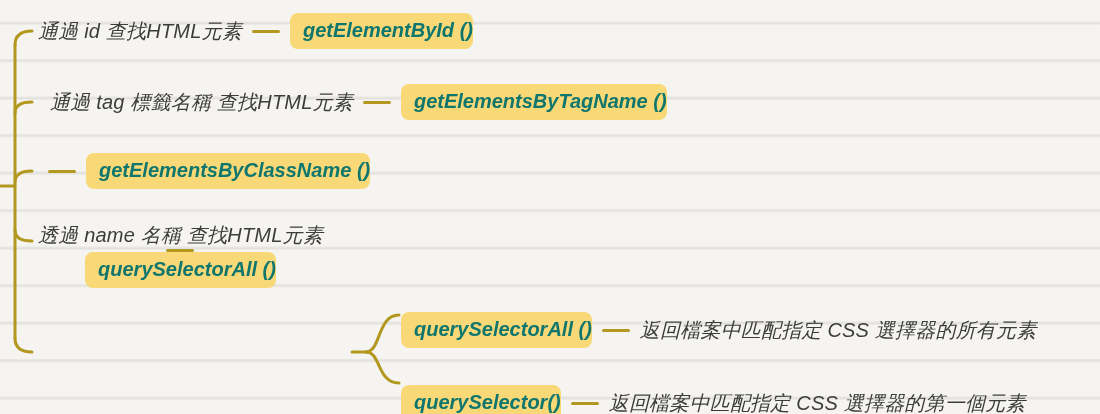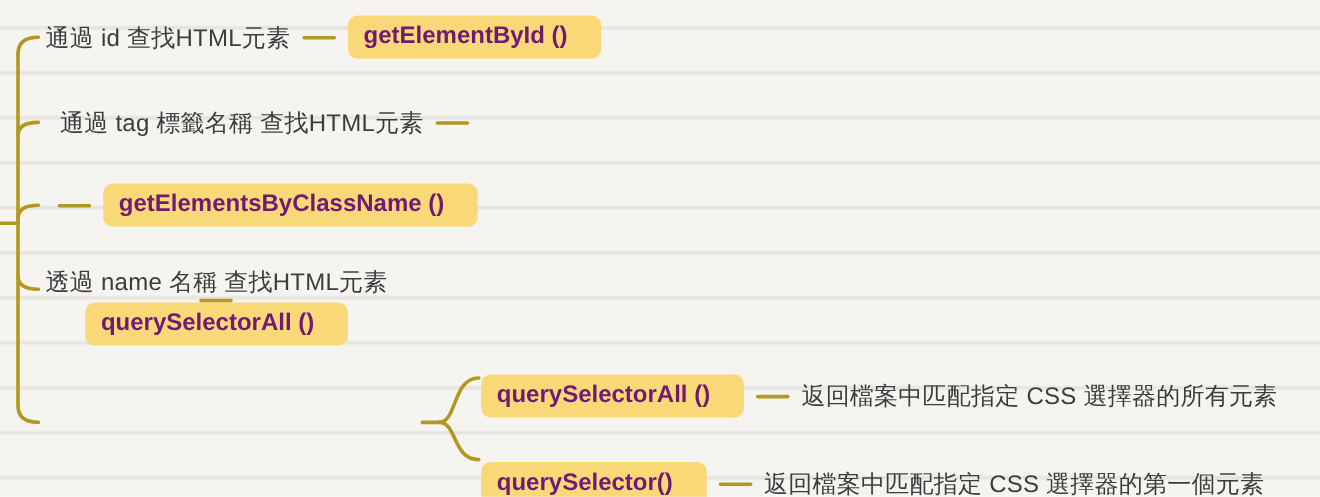--- a/index.html
+++ b/index.html
@@ -18,20 +18,21 @@
     background-image:
       repeating-linear-gradient(
         to bottom,
         rgba(166, 163, 152, 0.0) 0px,
         rgba(166, 163, 152, 0.0) 33px,
         rgba(166, 163, 152, 0.16) 34px,
         rgba(166, 163, 152, 0.22) 35.5px,
         rgba(166, 163, 152, 0.0) 37.5px
       );
     background-position: 0 -12px;
+    font-style: italic;
   }
   .connector-svg {
     position: absolute;
     left: 0;
     top: 0;
     width: 1100px;
     height: 414px;
     pointer-events: none;
   }
   .connector-svg path {
@@ -58,24 +59,24 @@
     height: 3px;
     border-radius: 2px;
     background: #b2981f;
     margin: 0 10px;
     flex: none;
   }
   .method-box {
     display: inline-block;
     background: #f9d877;
     border-radius: 8px;
-    padding: 5px 28px 6px 13px;
+    padding: 5px 0 6px 13px;
     font-size: 20px;
     font-weight: 700;
-    color: #701a75;
+    color: #0f766e;
     line-height: 25px;
   }
   
   .r1 { left: 38px; top: 12px; }
   .r2 { left: 38px; top: 83px; margin-left: 12px; }
   .r3 { left: 38px; top: 152px; }
   .r4 { left: 38px; top: 222px; flex-direction: column; }
   .r5 { left: 38px; top: 333px; }
   .r5a { left: 401px; top: 311px; }
   .r5b { left: 401px; top: 384px; text-align: right; }
@@ -104,20 +105,21 @@
 
   <div class="row r1">
     <span class="branch-label">通過 id 查找HTML元素</span>
     <span class="dash"></span>
     <span class="method-box">getElementById ()</span>
   </div>
 
   <div class="row r2">
     <span class="branch-label">通過 tag 標籤名稱 查找HTML元素</span>
     <span class="dash"></span>
+    <span class="method-box">getElementsByTagName ()</span>
   </div>
 
   <div class="row r3">
     <span class="dash"></span>
     <span class="method-box">getElementsByClassName ()</span>
   </div>
 
   <div class="row r4">
     <span class="branch-label">透過 name 名稱 查找HTML元素</span>
     <span class="dash"></span>

